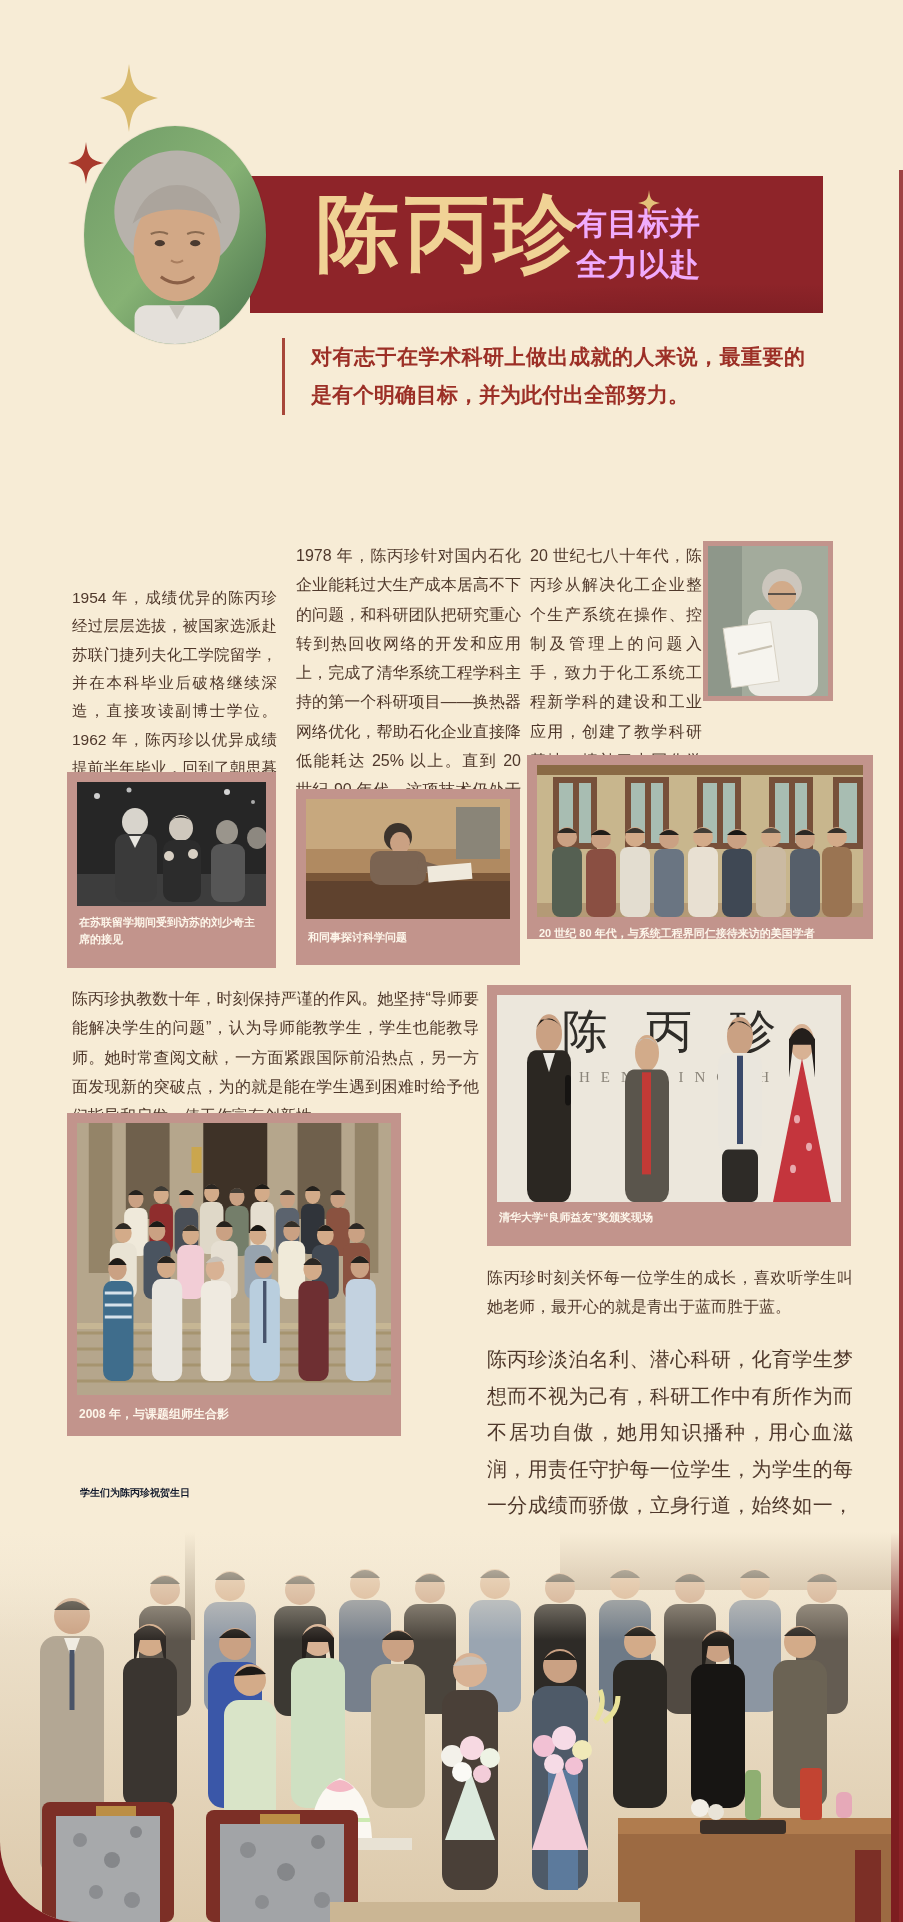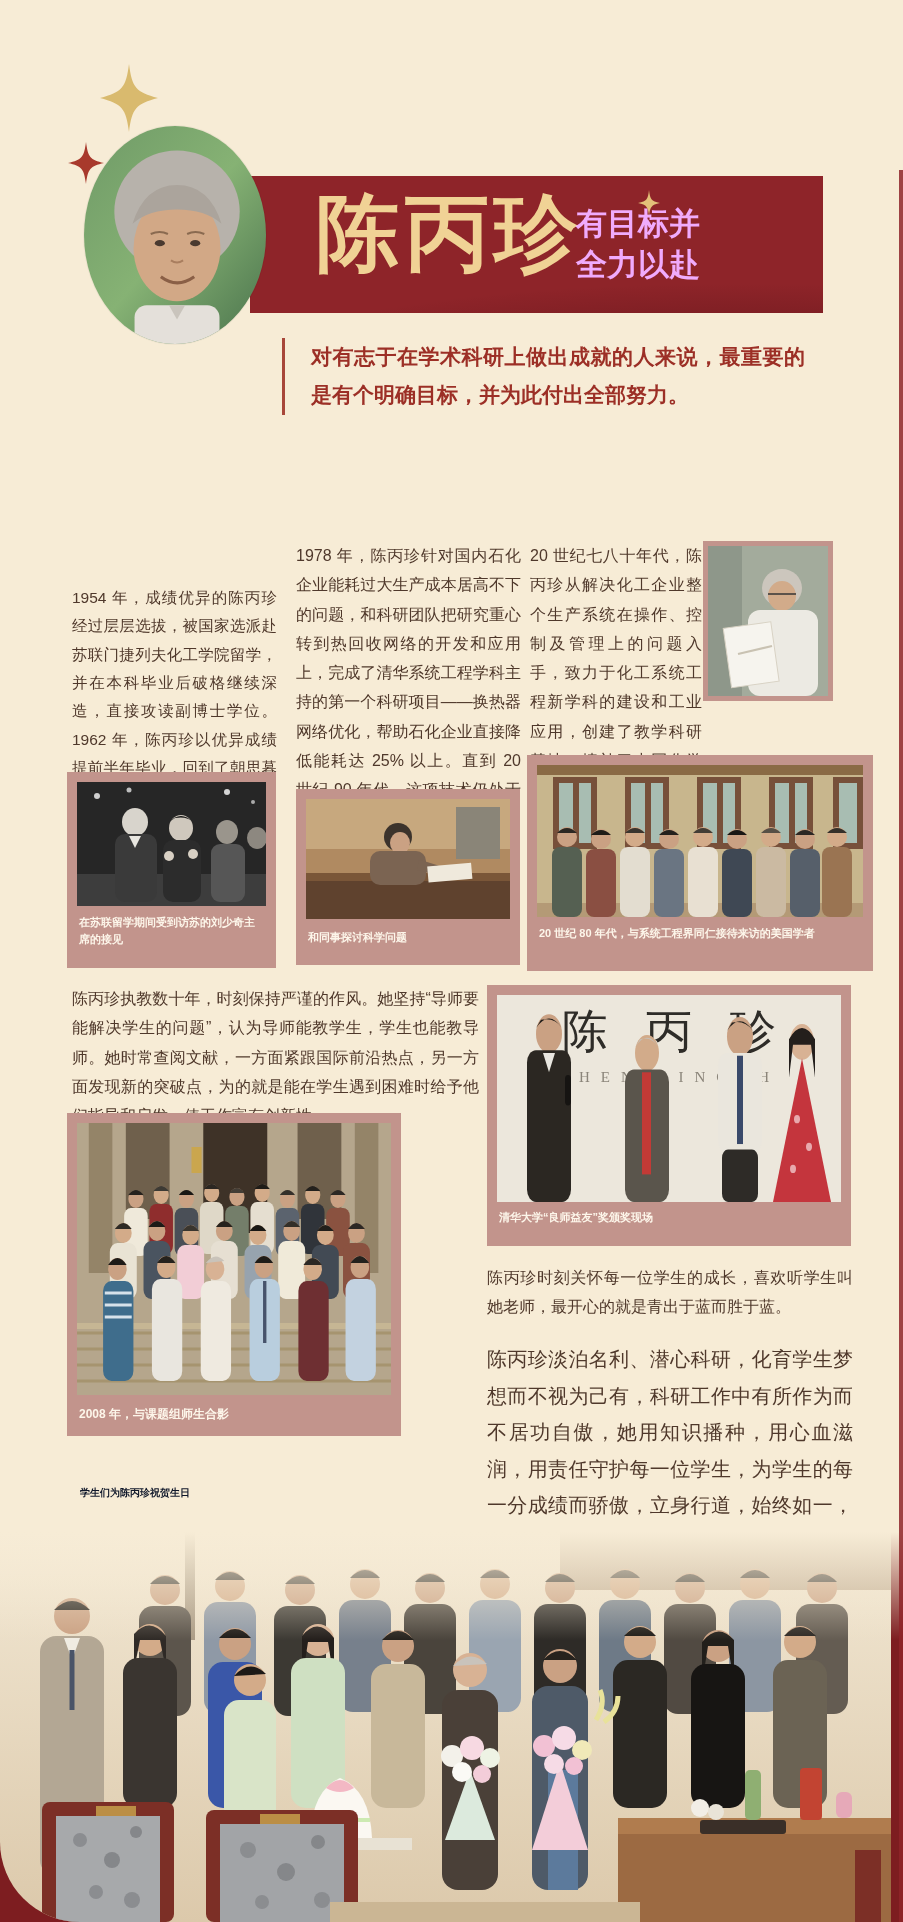--- a/index.html
+++ b/index.html
@@ -35,21 +35,21 @@
   .card{position:absolute;background:#c2948c;}
   .card .ph{position:absolute;left:10px;right:10px;top:10px;overflow:hidden;background:#888;}
   .card .ph svg{display:block;width:100%;height:100%;}
   .card .cap{position:absolute;left:12px;right:20px;color:#fdf6ea;font-weight:bold;font-size:11px;line-height:1.5;}
   .card-ussr{left:67px;top:772px;width:209px;height:196px;}
   .card-ussr .ph{height:124px;}
   .card-ussr .cap{top:142px;}
   .card-colleagues{left:296px;top:789px;width:224px;height:176px;}
   .card-colleagues .ph{height:120px;}
   .card-colleagues .cap{top:140px;}
-  .card-us{left:527px;top:755px;width:346px;height:216px;}
+  .card-us{left:527px;top:755px;width:346px;height:184px;}
   .card-us .ph{height:152px;}
   .card-us .cap{top:170px;}
   .card-2008{left:67px;top:1113px;width:334px;height:323px;}
   .card-2008 .ph{height:272px;}
   .card-2008 .cap{top:292px;font-size:12px;}
   .card-award{left:487px;top:985px;width:364px;height:261px;}
   .card-award .ph{height:207px;background:#ece7dc;}
   .card-award .cap{top:224px;}
 
   .reading{position:absolute;left:703px;top:541px;width:130px;height:160px;background:#c2948c;padding:5px;box-sizing:border-box;}

